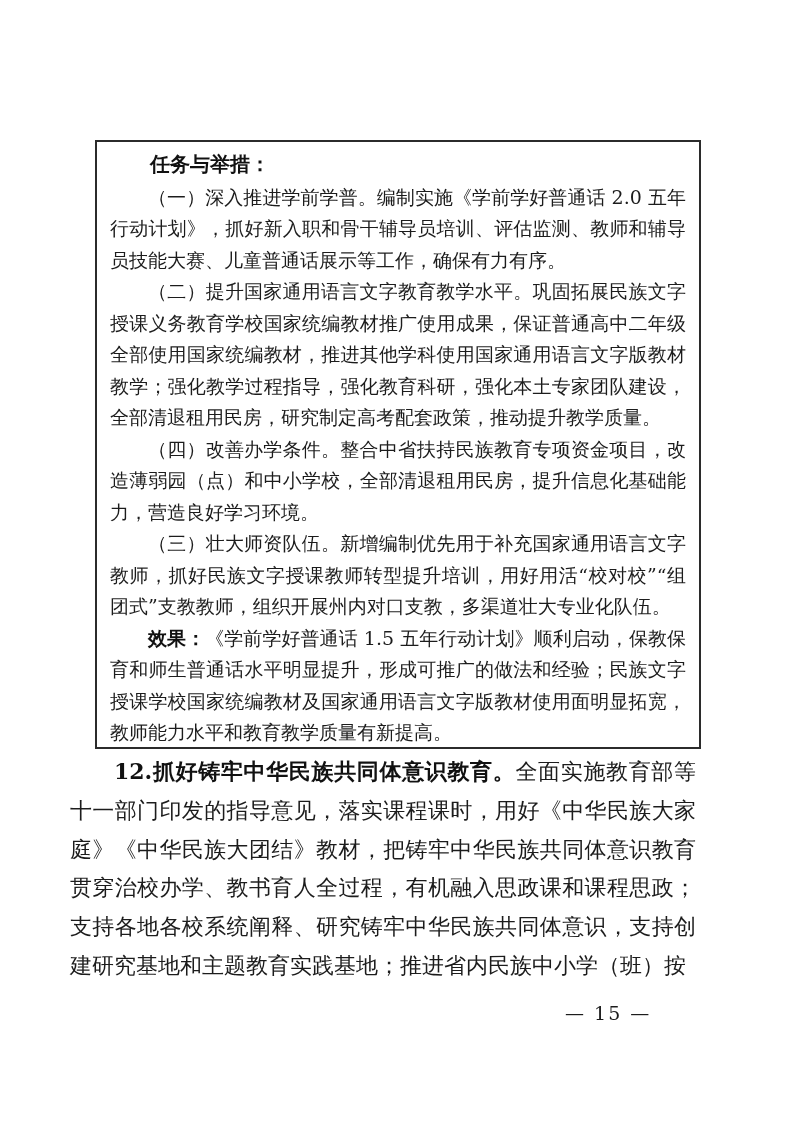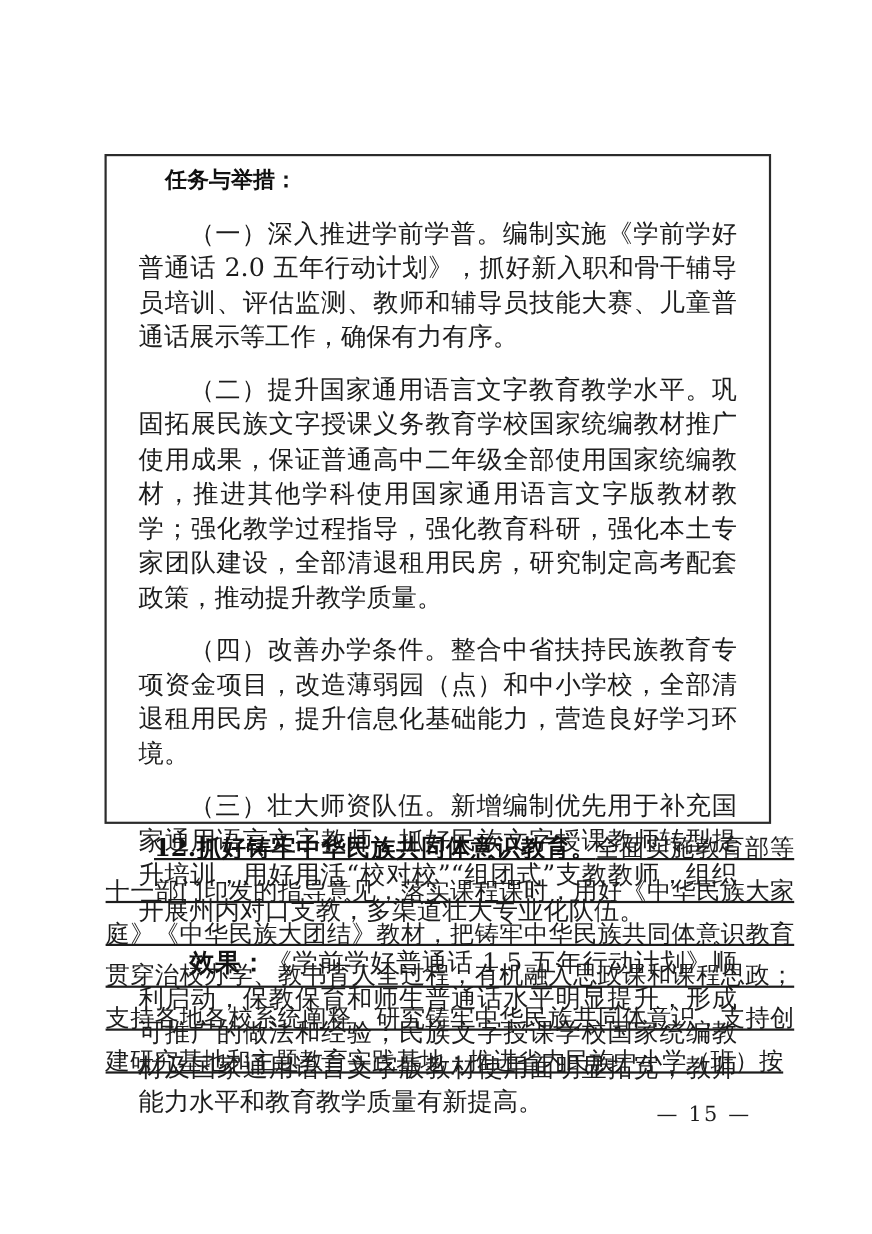--- a/index.html
+++ b/index.html
@@ -31,57 +31,56 @@
   .box-title {
     margin: 0;
     font-family: Liberation Mono, monospace;
     font-weight: bold;
     font-size: 20px;
     line-height: 31.5px;
     text-indent: 2em;
     color: #111111;
   }
   .box-para {
-    margin: 16px;
+    margin: 0;
     font-family: "DejaVu Serif", "Liberation Serif", serif;
-    font-size: 23px;
+    font-size: 19px;
     line-height: 31.5px;
     text-align: justify;
     text-indent: 2em;
     color: #1c1c1c;
   }
   .effect-label {
     font-family: Liberation Serif, serif;
     font-weight: bold;
     color: #111111;
   }
   .body-para {
     position: absolute;
-    left: 96px;
+    left: 70px;
     top: 752px;
     width: 626px;
     margin: 0;
     font-family: "DejaVu Serif", "Liberation Serif", serif;
     font-size: 22px;
     line-height: 38.8px;
     text-align: justify;
     text-indent: 2em;
     color: #1c1c1c;
-    text-decoration: underline;
   }
   .body-lead {
     font-weight: 600;
     color: #111111;
   }
   .page-number {
     position: absolute;
     top: 1002px;
     left: 565px;
     width: 150px;
-    text-align: center;
+    text-align: left;
     font-family: "DejaVu Serif", "Liberation Serif", serif;
     font-size: 19px;
     letter-spacing: 2px;
     color: #1c1c1c;
   }
 </style>
 </head>
 <body>
 
 <div class="page">

